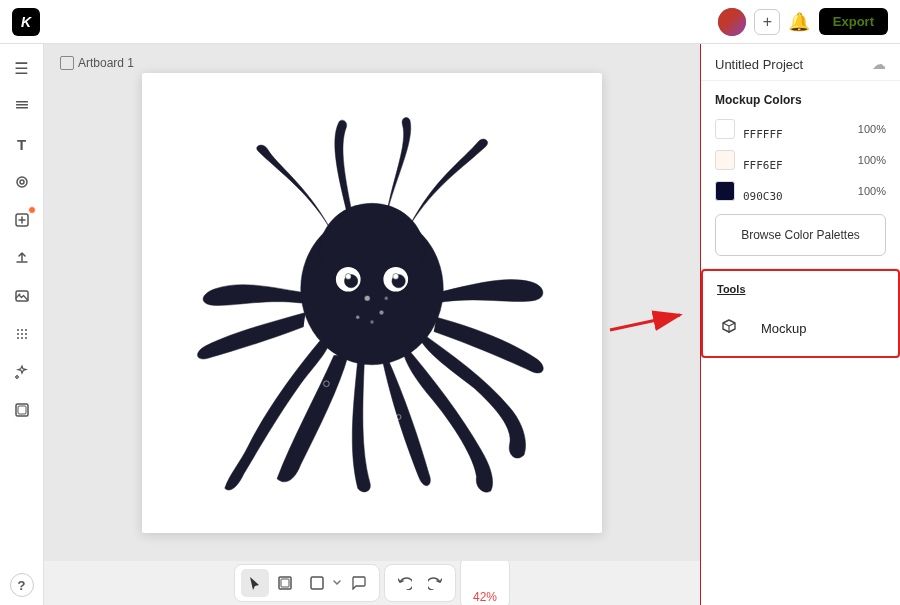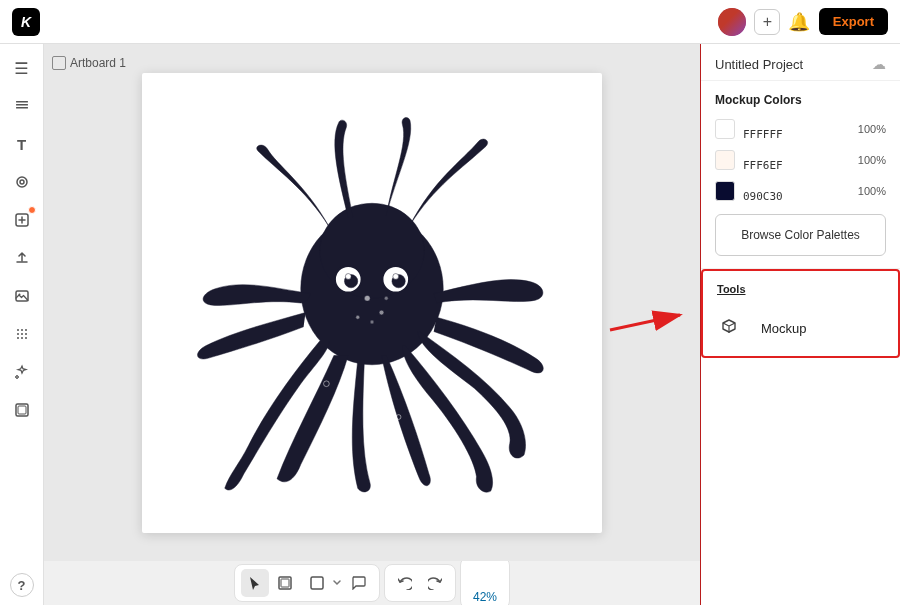--- a/index.html
+++ b/index.html
@@ -70,21 +70,21 @@
       font-size: 16px;
       color: #555;
     }
     .bell-icon {
       font-size: 18px;
       color: #555;
       cursor: pointer;
     }
     .export-btn {
       background: #000;
-      color: #f97316;
+      color: #4d7c0f;
       border: none;
       border-radius: 6px;
       padding: 6px 14px;
       font-size: 13px;
       font-weight: 600;
       cursor: pointer;
     }
 
     
     .main-layout {
@@ -134,21 +134,21 @@
       flex: 1;
       background: #e8e8e8;
       display: flex;
       flex-direction: column;
       position: relative;
       overflow: hidden;
     }
     .artboard-label {
       position: absolute;
       top: 12px;
-      left: 8px;
+      left: 16px;
       display: flex;
       align-items: center;
       gap: 4px;
       font-size: 12px;
       color: #555;
     }
     .artboard-icon {
       width: 14px;
       height: 14px;
       border: 1.5px solid #888;
@@ -209,21 +209,21 @@
     .toolbar-btn.active { background: #e8e8e8; }
     .toolbar-dropdown {
       display: flex;
       align-items: center;
       gap: 2px;
       cursor: pointer;
       padding: 0 2px;
     }
     .zoom-level {
       font-size: 12px;
-      color: #0369a1;
+      color: #ef4444;
       padding: 0 6px;
       margin-top: 28px;
     }
 
     
     .right-panel {
       width: 200px;
       background: #fff;
       border-left: 1px solid #b91c1c;
       display: flex;

